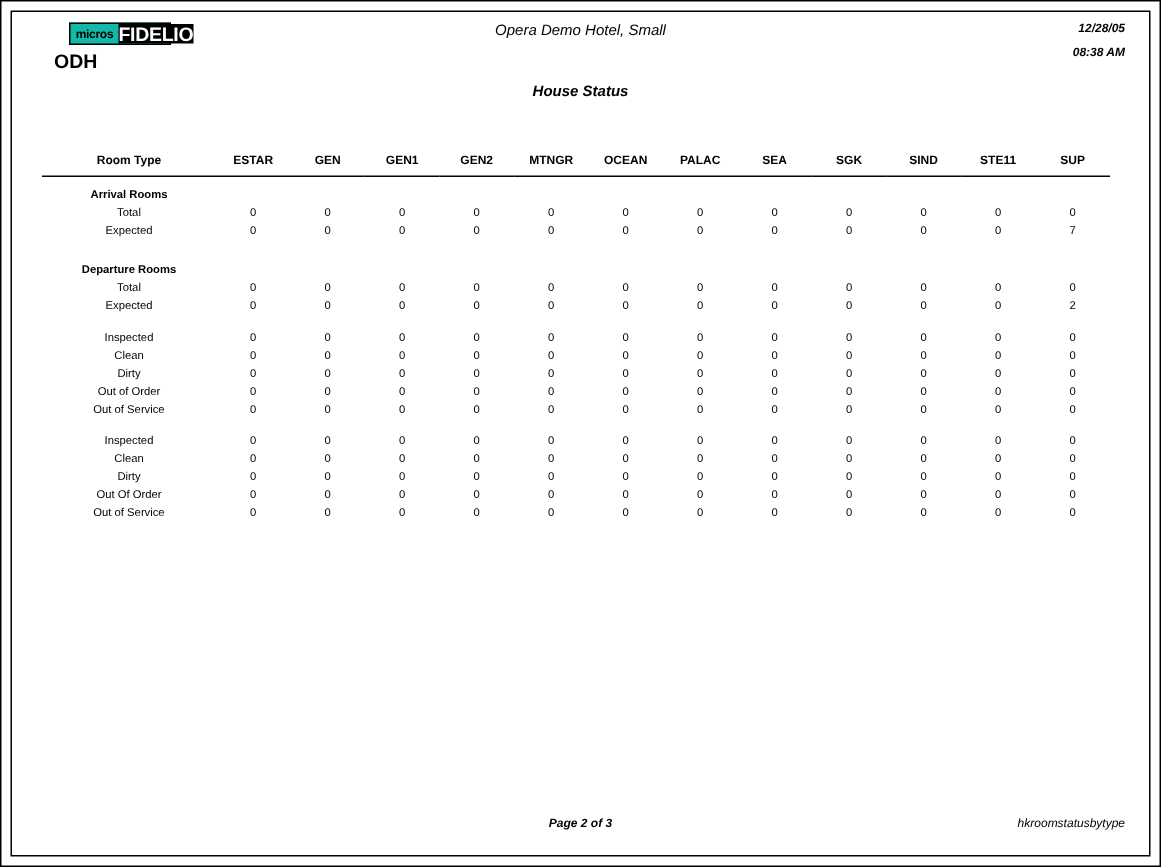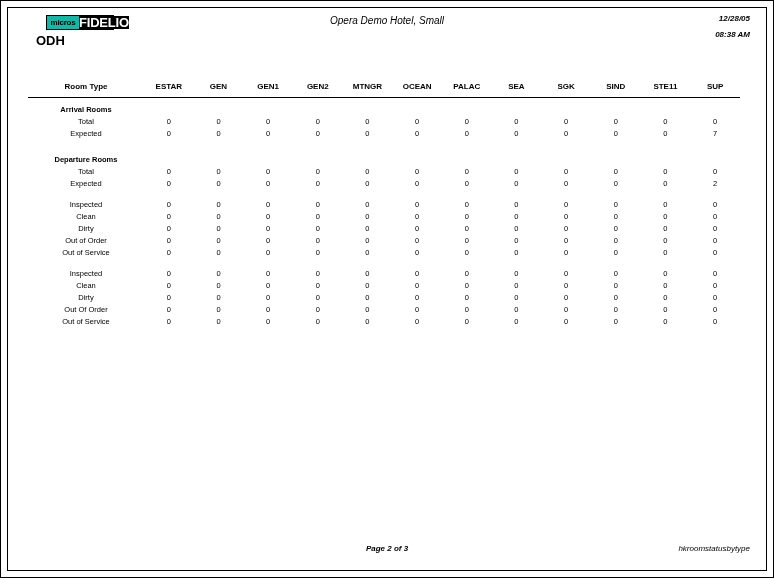--- a/index.html
+++ b/index.html
@@ -121,20 +121,21 @@
     left: 20px;
     top: 72px;
     width: 712px;
   }
   table.house {
     border-collapse: collapse;
     width: 712px;
     table-layout: fixed;
     font-size: 7.5px;
     color: #000;
+    margin-top: 20px;
   }
   table.house th {
     font-size: 8px;
     font-weight: bold;
     padding: 2px 0 6px 0;
     text-align: center;
   }
   table.house th.rowhead-col {
     text-align: center;
     width: 116px;
@@ -193,20 +194,21 @@
 
     <div class="logo">
       <div class="micros">micros</div>
       <div class="fidelio">FIDELIO</div>
     </div>
 
     <div class="odh">ODH</div>
     <div class="hotel-name">Opera Demo Hotel, Small</div>
     <div class="date">12/28/05</div>
     <div class="time">08:38 AM</div>
+    <div class="report-title">House Status</div>
 
     <div class="tablewrap">
       <table class="house">
         <thead>
           <tr>
             <th class="rowhead-col">Room Type</th>
             <th>ESTAR</th>
             <th>GEN</th>
             <th>GEN1</th>
             <th>GEN2</th>

